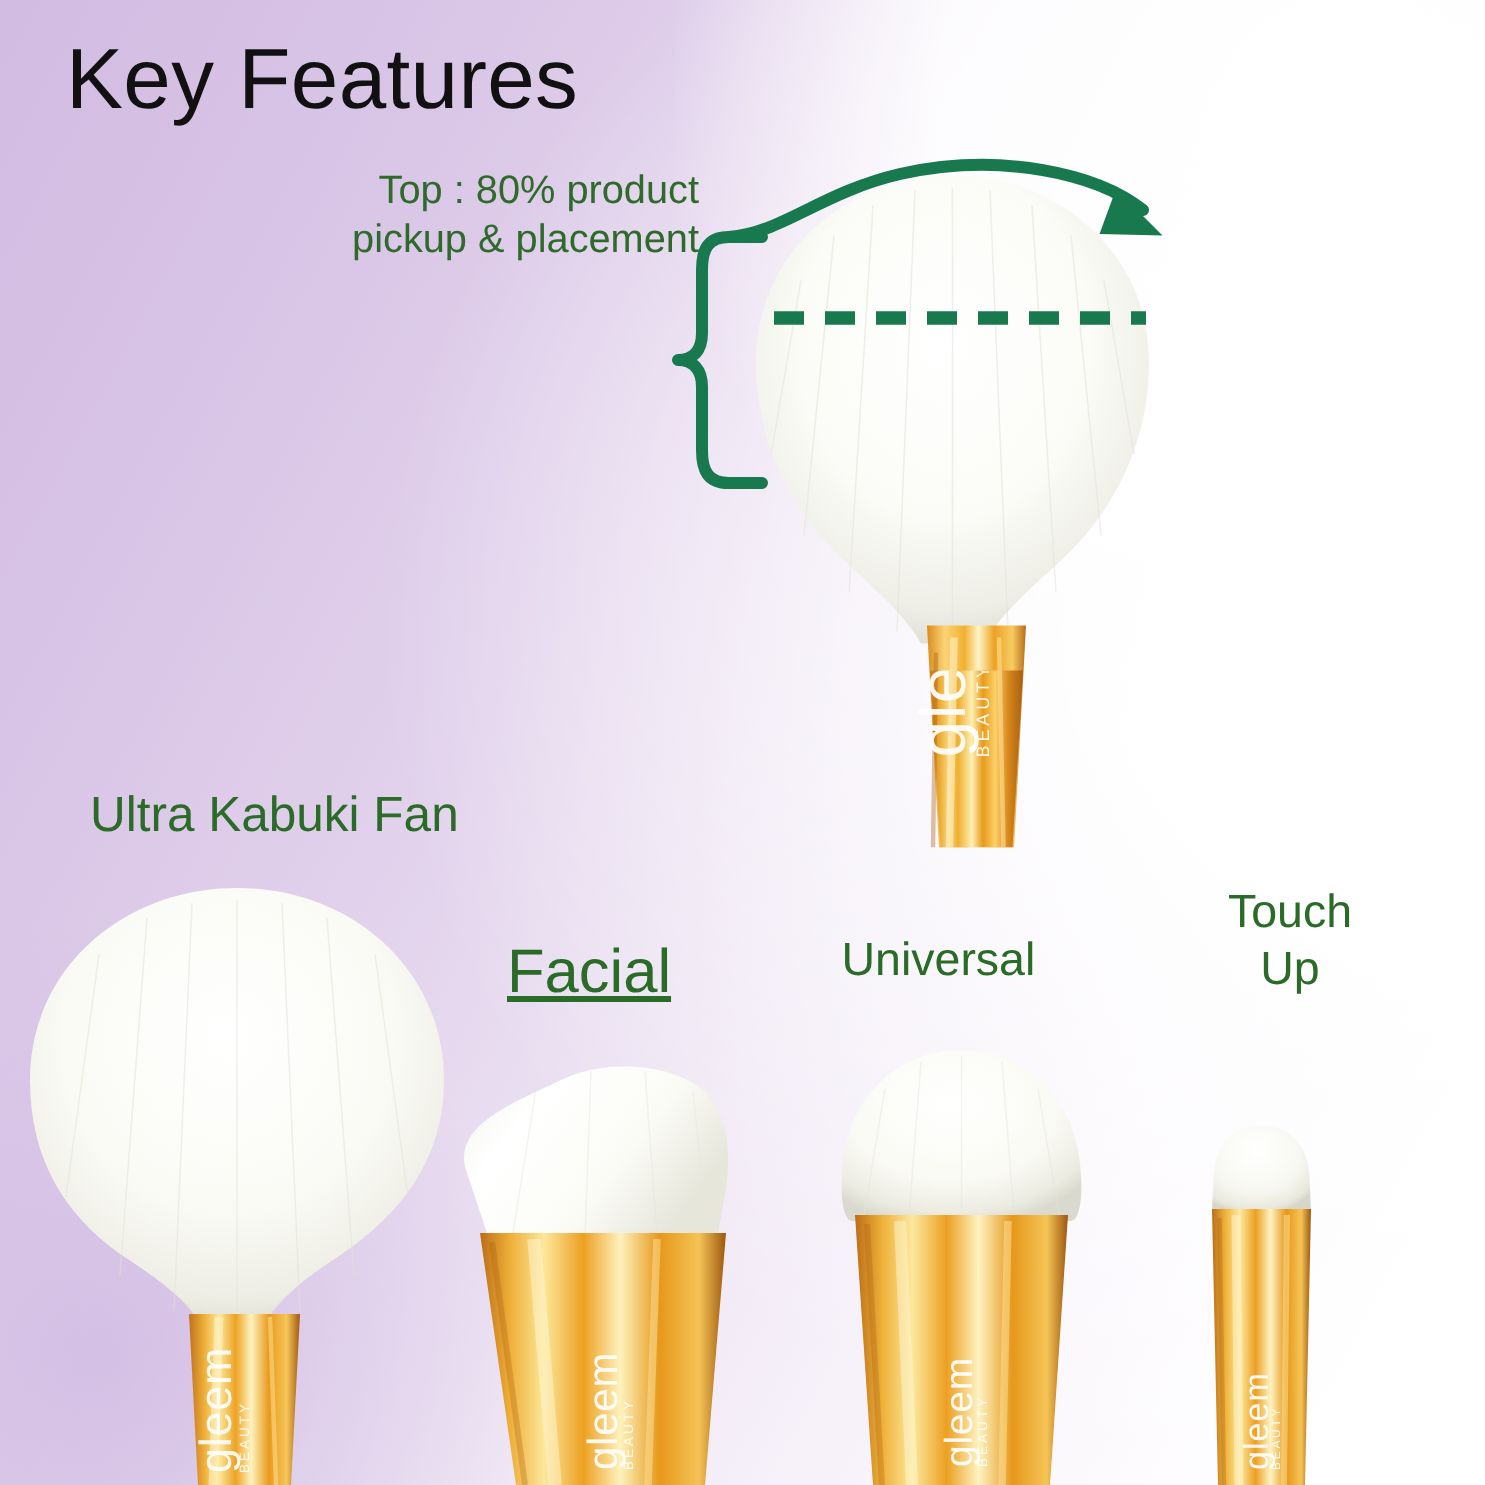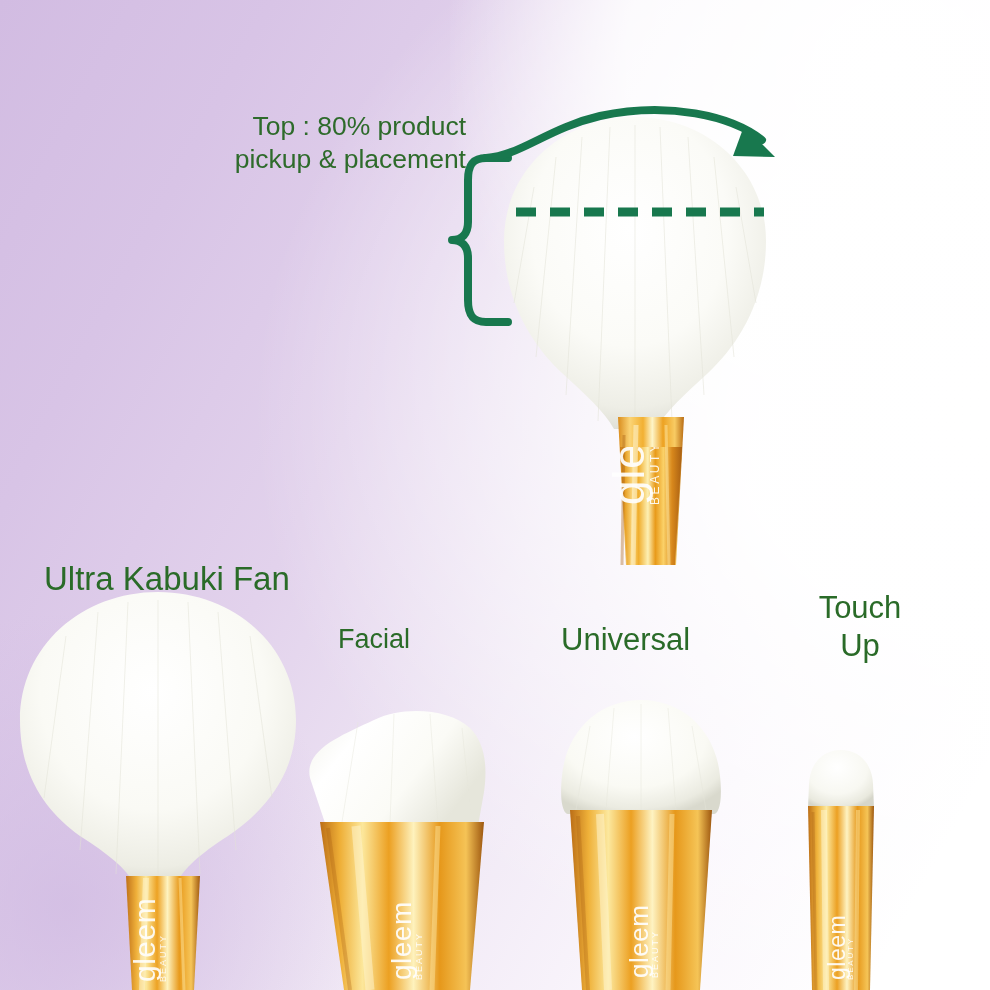--- a/index.html
+++ b/index.html
@@ -36,22 +36,22 @@
   .ann {
     position:absolute; color:#2e6b2b;
     font-size:26.5px; line-height:1.235; text-align:right; font-weight:400;
   }
   #ann-top    { left:190px; top:110px; width:232px;margin-left:44px; }
   #ann-bottom { left:190px; top:300px; width:232px; }
 
   .brush-label {
     position:absolute; color:#2a6b28; font-weight:400; white-space:nowrap;
   }
-  #label-fan       { left:44px;  top:524px; font-size:33px;margin-top:36px; }
-  #label-facial    { left:338px; top:624px; font-size:27px; }
+  #label-fan       { left:60px;  top:524px; font-size:33px; }
+  #label-facial    { left:338px; top:624px; font-size:41px;text-decoration:underline; }
   #label-universal { left:561px; top:622px; font-size:31px; }
   #label-touchup   { left:798px; top:589px; font-size:31px; width:124px;
                      text-align:center; white-space:normal; line-height:1.22; }
 
   
   .ov { position:absolute; left:0; top:0; width:990px; height:990px; pointer-events:none; }
 
   
   .brush { position:absolute; }
   .bristle-svg, .handle-svg { display:block; }
@@ -336,20 +336,21 @@
 
     <line x1="516" y1="212" x2="764" y2="212" stroke="#18784e" stroke-width="9" stroke-linecap="butt" stroke-dasharray="20 14"></line>
 
     <g>
       <path d="M486 158 C 520 156, 548 128, 600 116
                C 668 101, 732 116, 762 140" fill="none" stroke="#18784e" stroke-width="8" stroke-linecap="round"></path>
       <path d="M744 126 L775 157 L733 156 Z" fill="#18784e"></path>
     </g>
   </svg>
 
+  <div id="title">Key Features</div>
 
   <div class="ann" id="ann-top">Top : 80% product pickup &amp; placement</div>
 
 
   <div class="brush-label" id="label-fan">Ultra Kabuki Fan</div>
   <div class="brush-label" id="label-facial">Facial</div>
   <div class="brush-label" id="label-touchup">Touch Up</div>
   <div class="brush-label" id="label-universal">Universal</div>
 </div>
 

